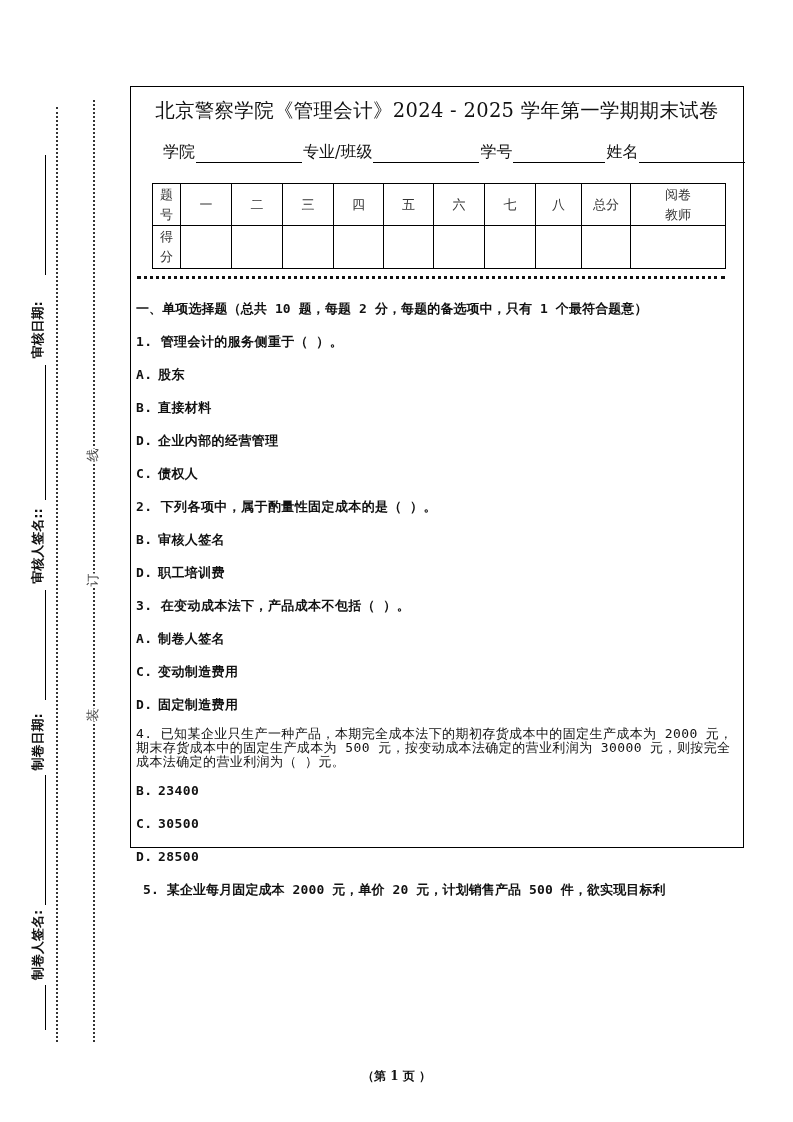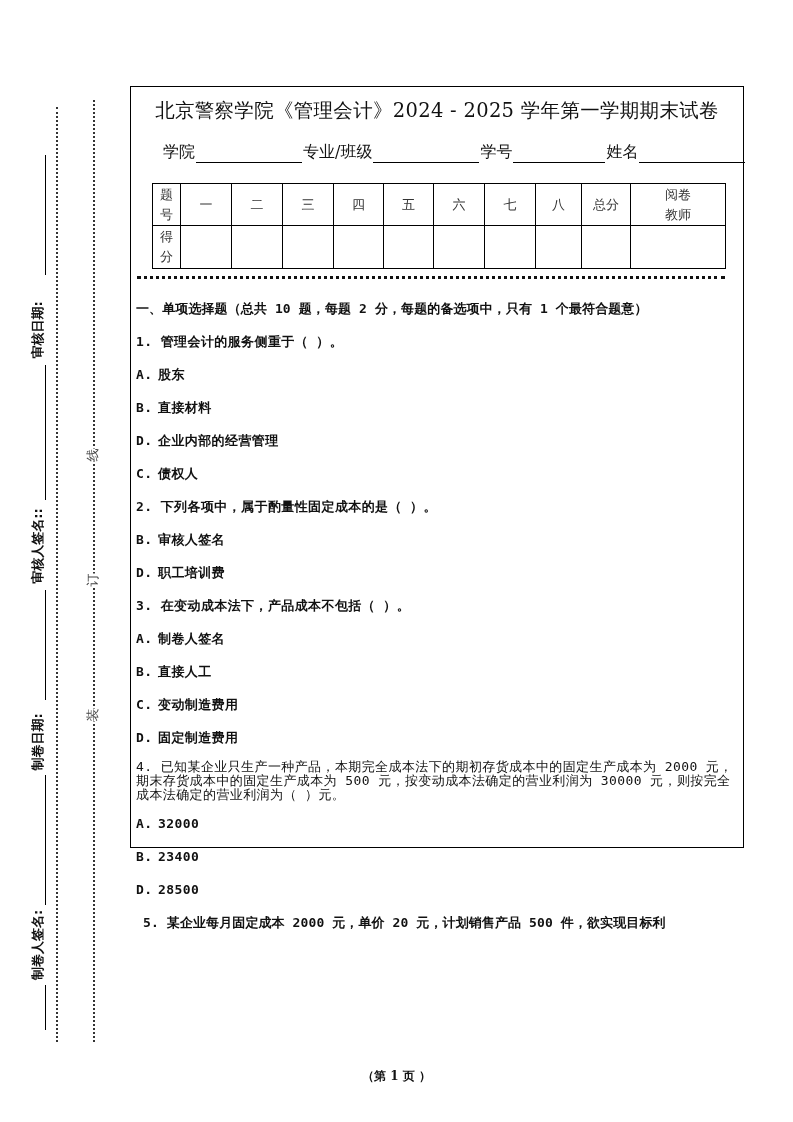--- a/index.html
+++ b/index.html
@@ -134,26 +134,25 @@
     <div class="line"><span class="opt-label">B.</span><span>直接材料</span></div>
     <div class="line"><span class="opt-label">D.</span><span>企业内部的经营管理</span></div>
     <div class="line"><span class="opt-label">C.</span><span>债权人</span></div>
 
     <div class="line">2. 下列各项中，属于酌量性固定成本的是（   ）。</div>
     <div class="line"><span class="opt-label">B.</span><span>审核人签名</span></div>
     <div class="line"><span class="opt-label">D.</span><span>职工培训费</span></div>
 
     <div class="line">3. 在变动成本法下，产品成本不包括（   ）。</div>
     <div class="line"><span class="opt-label">A.</span><span>制卷人签名</span></div>
-    <div class="line"><span class="opt-label">B.</span><span>直接人工</span></div>
     <div class="line"><span class="opt-label">C.</span><span>变动制造费用</span></div>
     <div class="line"><span class="opt-label">D.</span><span>固定制造费用</span></div>
 
     <div class="para">4. 已知某企业只生产一种产品，本期完全成本法下的期初存货成本中的固定生产成本为 2000 元，期末存货成本中的固定生产成本为 500 元，按变动成本法确定的营业利润为 30000 元，则按完全成本法确定的营业利润为（   ）元。</div>
-    <div class="line"><span class="opt-label">A.</span><span>32000</span></div>
     <div class="line"><span class="opt-label">B.</span><span>23400</span></div>
+    <div class="line"><span class="opt-label">C.</span><span>30500</span></div>
     <div class="line"><span class="opt-label">D.</span><span>28500</span></div>
 
     <div class="line" style="overflow:hidden;letter-spacing:0.1px;margin-left:7px;">5. 某企业每月固定成本 2000 元，单价 20 元，计划销售产品 500 件，欲实现目标利</div>
   </div>
 </div>
 
 <div class="footer">（第 1 页 ）</div>
 
 </body></html>

